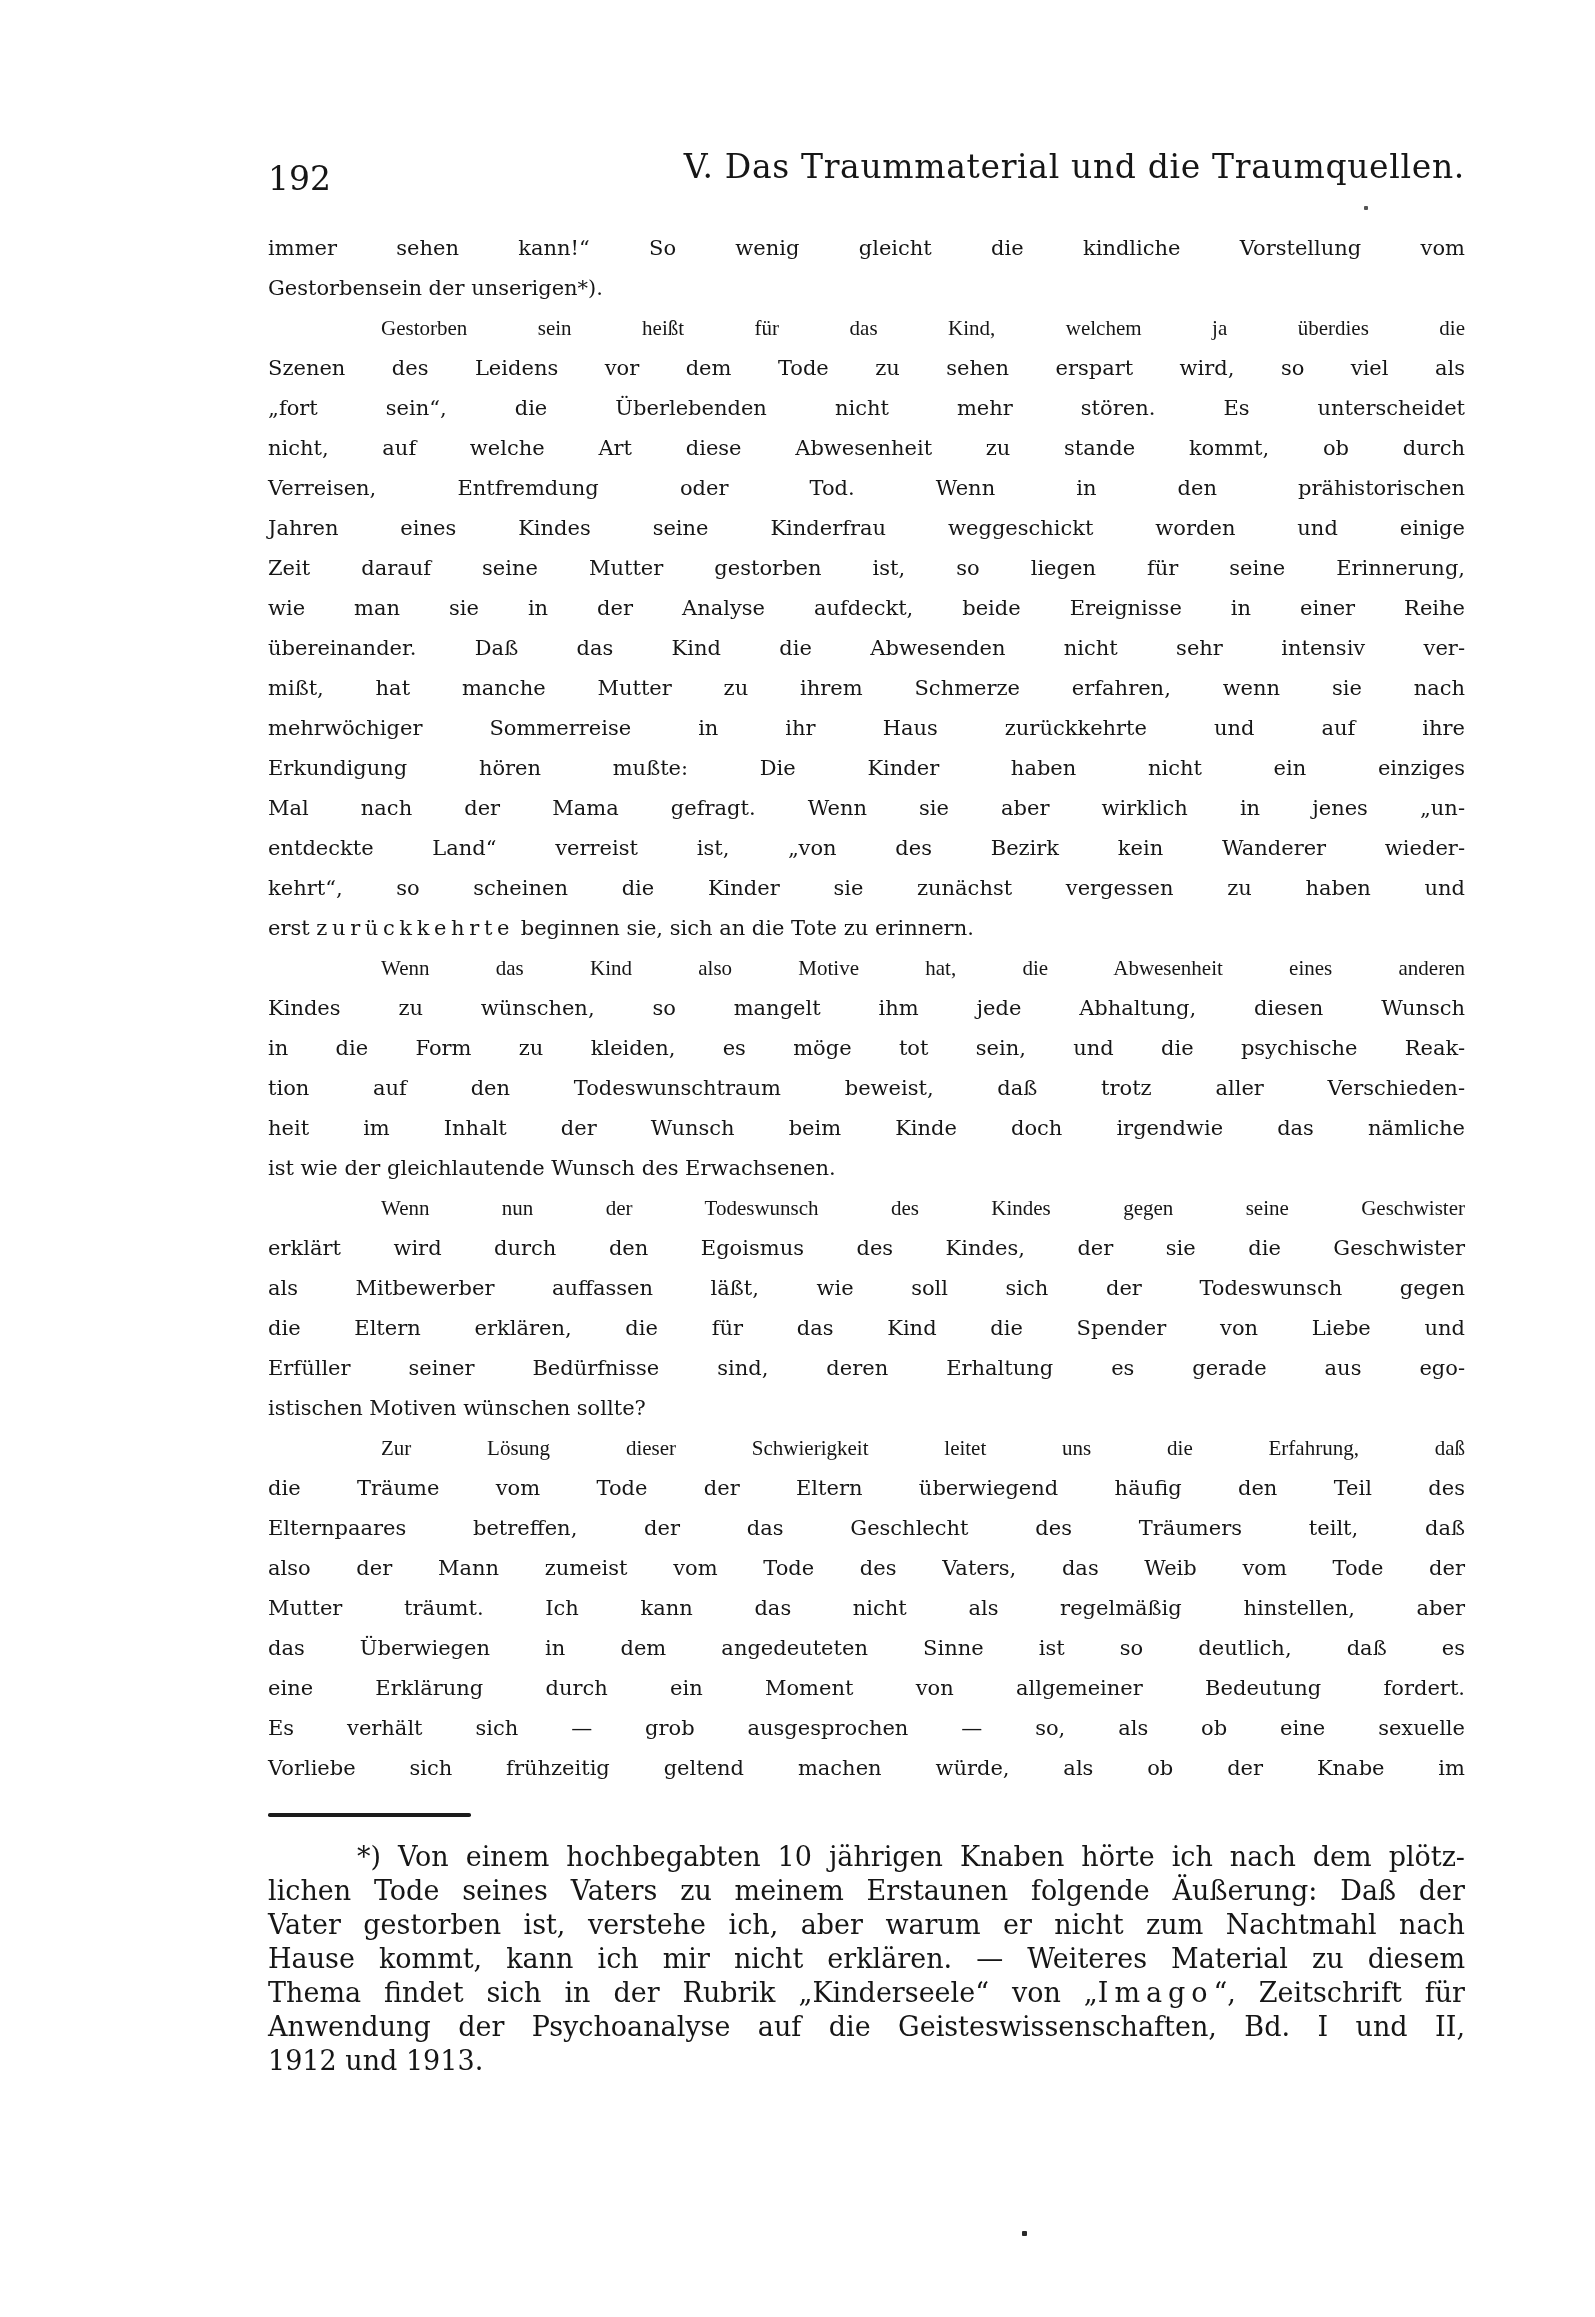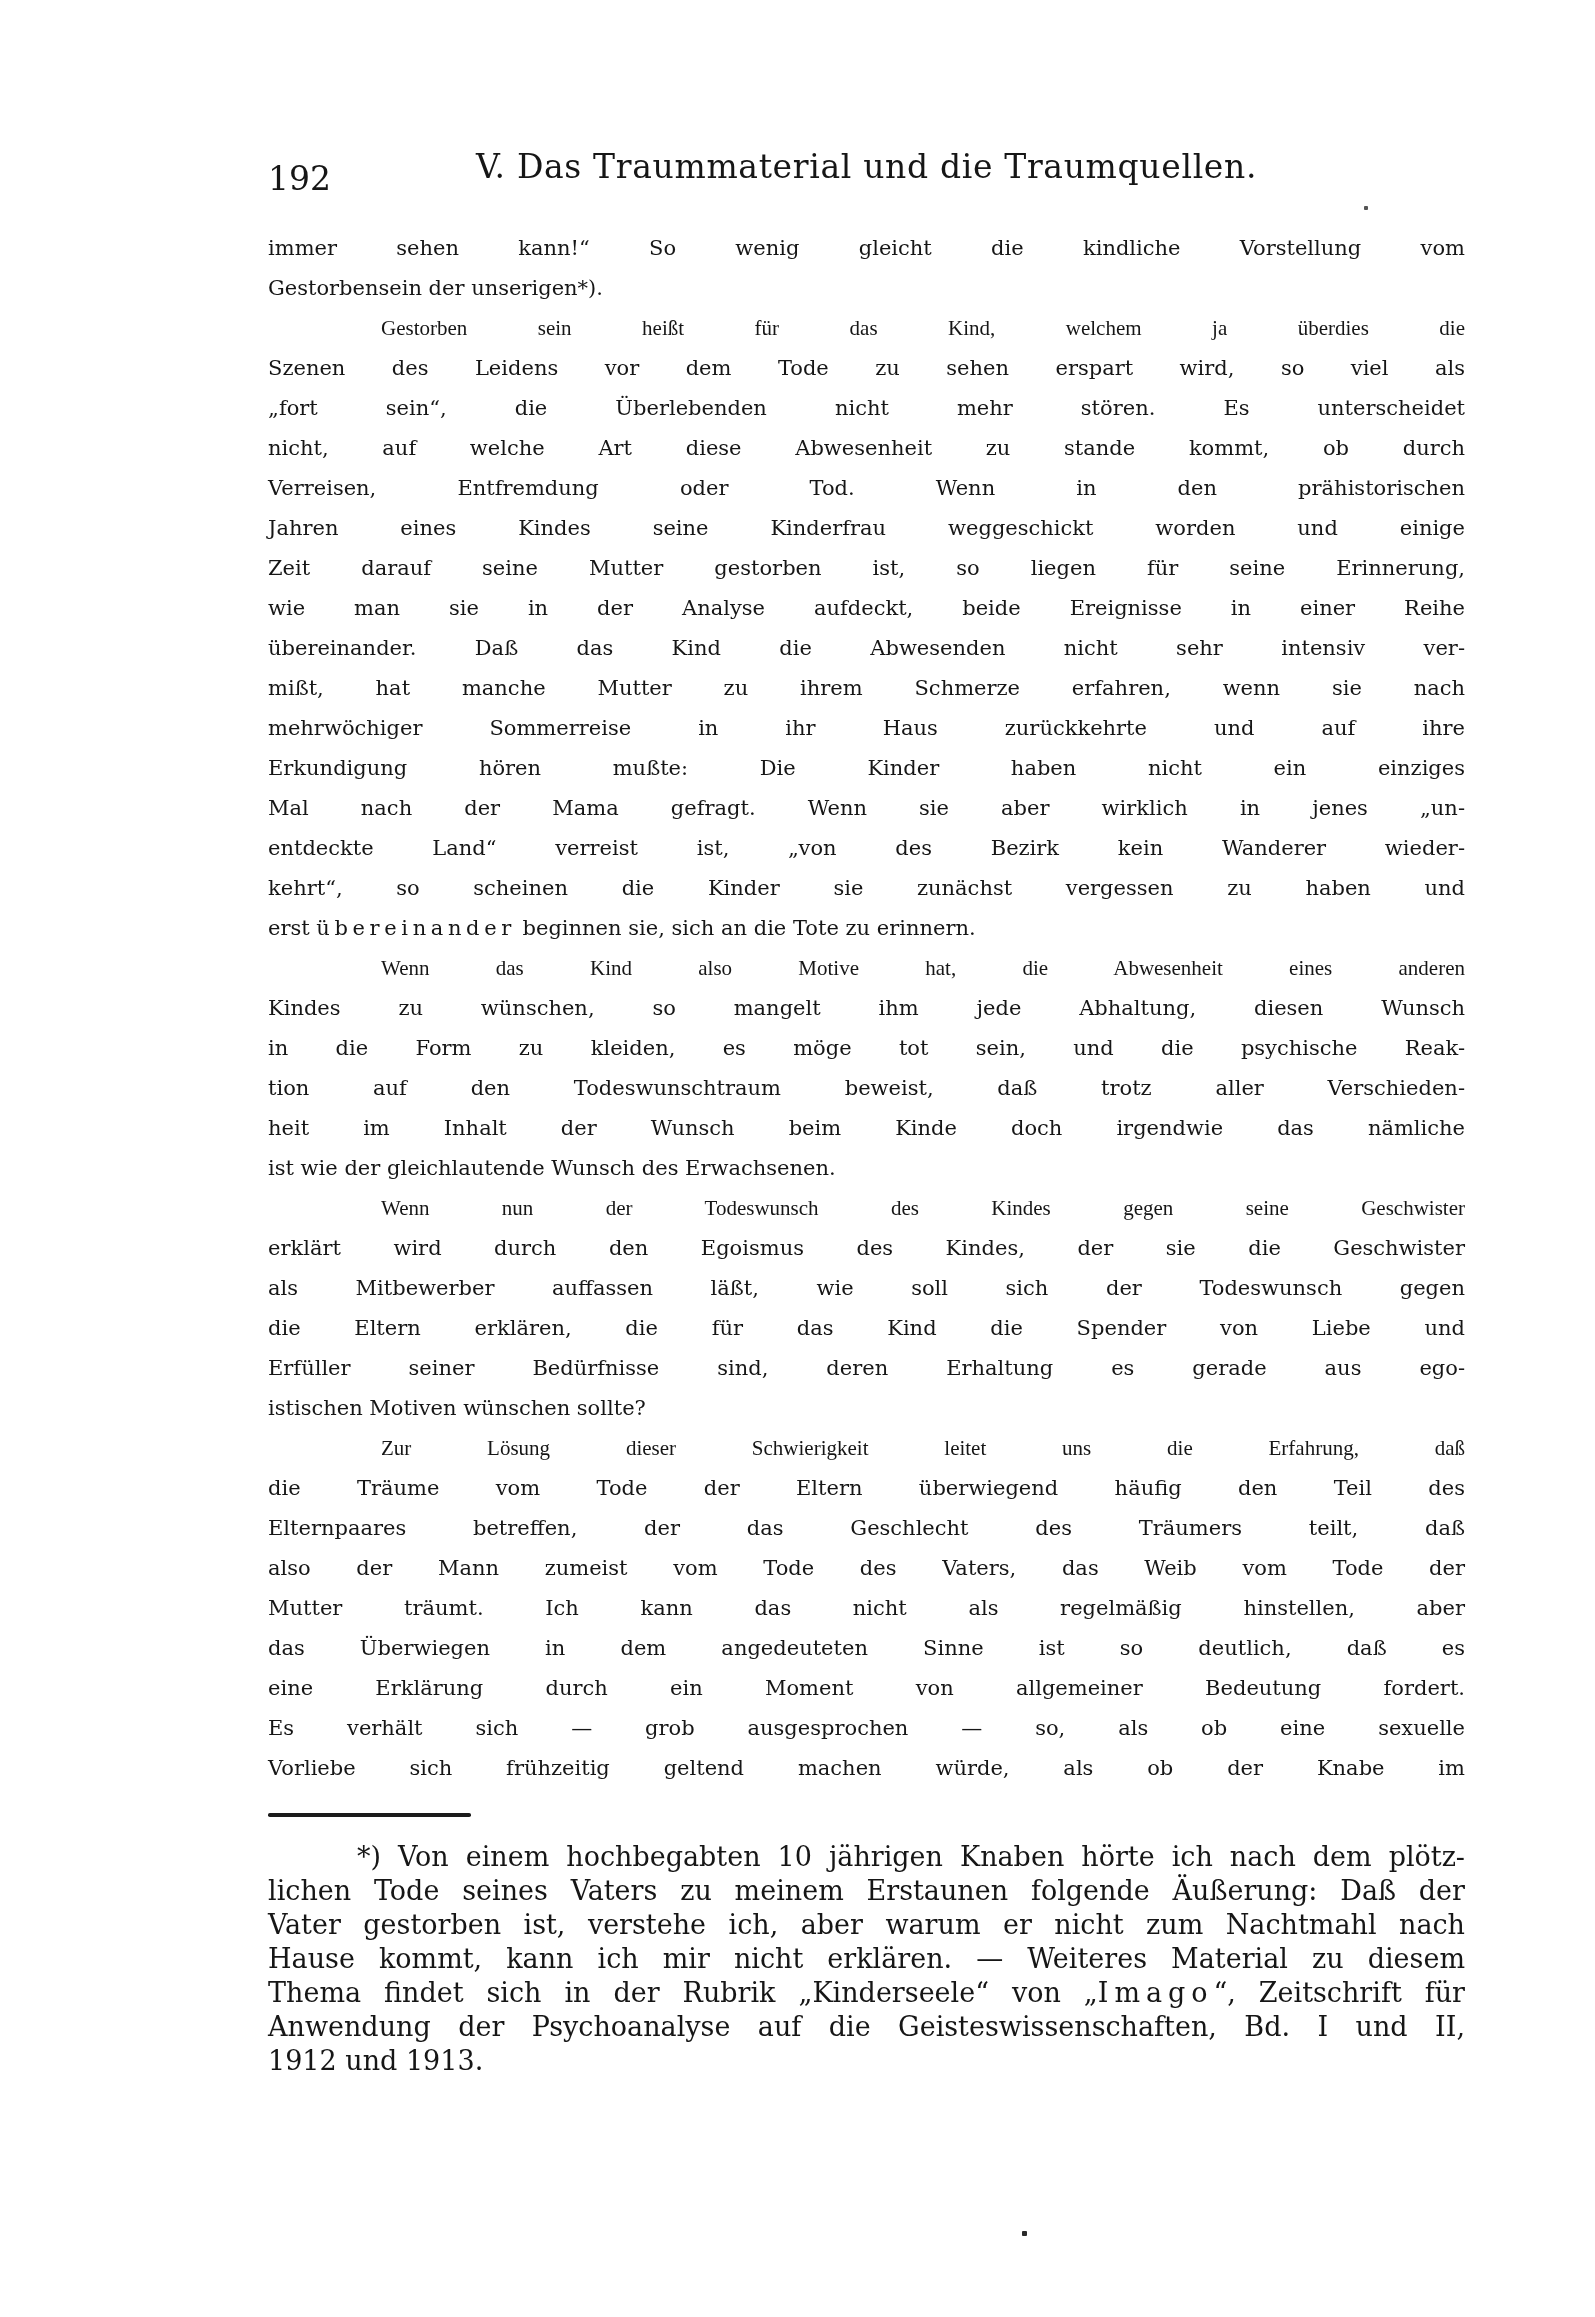--- a/index.html
+++ b/index.html
@@ -10,21 +10,21 @@
     color:#161616;
     font-family:"DejaVu Serif","Liberation Serif",serif;
     overflow:hidden;
   }
   
   .header{
     position:absolute;top:146px;left:268px;width:1197px;height:42px;
     font-size:33px;line-height:41px;
   }
   .page-number{position:absolute;left:0;top:0;margin-top:12px;}
-  .running-title{display:block;text-align:center;letter-spacing:0.02em;}
+  .running-title{display:block;text-align:right;letter-spacing:0.02em;}
   
   .body-block{
     position:absolute;top:228px;left:268px;width:1197px;
     font-size:21px;line-height:40px;
   }
   .tline{
     text-align:justify;
     text-align-last:justify;
     height:40px;
     overflow:visible;
@@ -70,21 +70,21 @@
       <div class="tline"><span>Jahren eines Kindes seine Kinderfrau weggeschickt worden und einige</span></div>
       <div class="tline"><span>Zeit darauf seine Mutter gestorben ist, so liegen für seine Erinnerung,</span></div>
       <div class="tline"><span>wie man sie in der Analyse aufdeckt, beide Ereignisse in einer Reihe</span></div>
       <div class="tline"><span>übereinander. Daß das Kind die Abwesenden nicht sehr intensiv ver-</span></div>
       <div class="tline"><span>mißt, hat manche Mutter zu ihrem Schmerze erfahren, wenn sie nach</span></div>
       <div class="tline"><span>mehrwöchiger Sommerreise in ihr Haus zurückkehrte und auf ihre</span></div>
       <div class="tline"><span>Erkundigung hören mußte: Die Kinder haben nicht ein einziges</span></div>
       <div class="tline"><span>Mal nach der Mama gefragt. Wenn sie aber wirklich in jenes „un-</span></div>
       <div class="tline"><span>entdeckte Land“ verreist ist, „von des Bezirk kein Wanderer wieder-</span></div>
       <div class="tline"><span>kehrt“, so scheinen die Kinder sie zunächst vergessen zu haben und</span></div>
-      <div class="tline end"><span>erst </span><span class="sperr">übereinander</span><span> beginnen sie, sich an die Tote zu erinnern.</span></div>
+      <div class="tline end"><span>erst </span><span class="sperr">zurückkehrte</span><span> beginnen sie, sich an die Tote zu erinnern.</span></div>
       <div class="tline indent"><span>Wenn das Kind also Motive hat, die Abwesenheit eines anderen</span></div>
       <div class="tline"><span>Kindes zu wünschen, so mangelt ihm jede Abhaltung, diesen Wunsch</span></div>
       <div class="tline"><span>in die Form zu kleiden, es möge tot sein, und die psychische Reak-</span></div>
       <div class="tline"><span>tion auf den Todeswunschtraum beweist, daß trotz aller Verschieden-</span></div>
       <div class="tline"><span>heit im Inhalt der Wunsch beim Kinde doch irgendwie das nämliche</span></div>
       <div class="tline end"><span>ist wie der gleichlautende Wunsch des Erwachsenen.</span></div>
       <div class="tline indent"><span>Wenn nun der Todeswunsch des Kindes gegen seine Geschwister</span></div>
       <div class="tline"><span>erklärt wird durch den Egoismus des Kindes, der sie die Geschwister</span></div>
       <div class="tline"><span>als Mitbewerber auffassen läßt, wie soll sich der Todeswunsch gegen</span></div>
       <div class="tline"><span>die Eltern erklären, die für das Kind die Spender von Liebe und</span></div>

